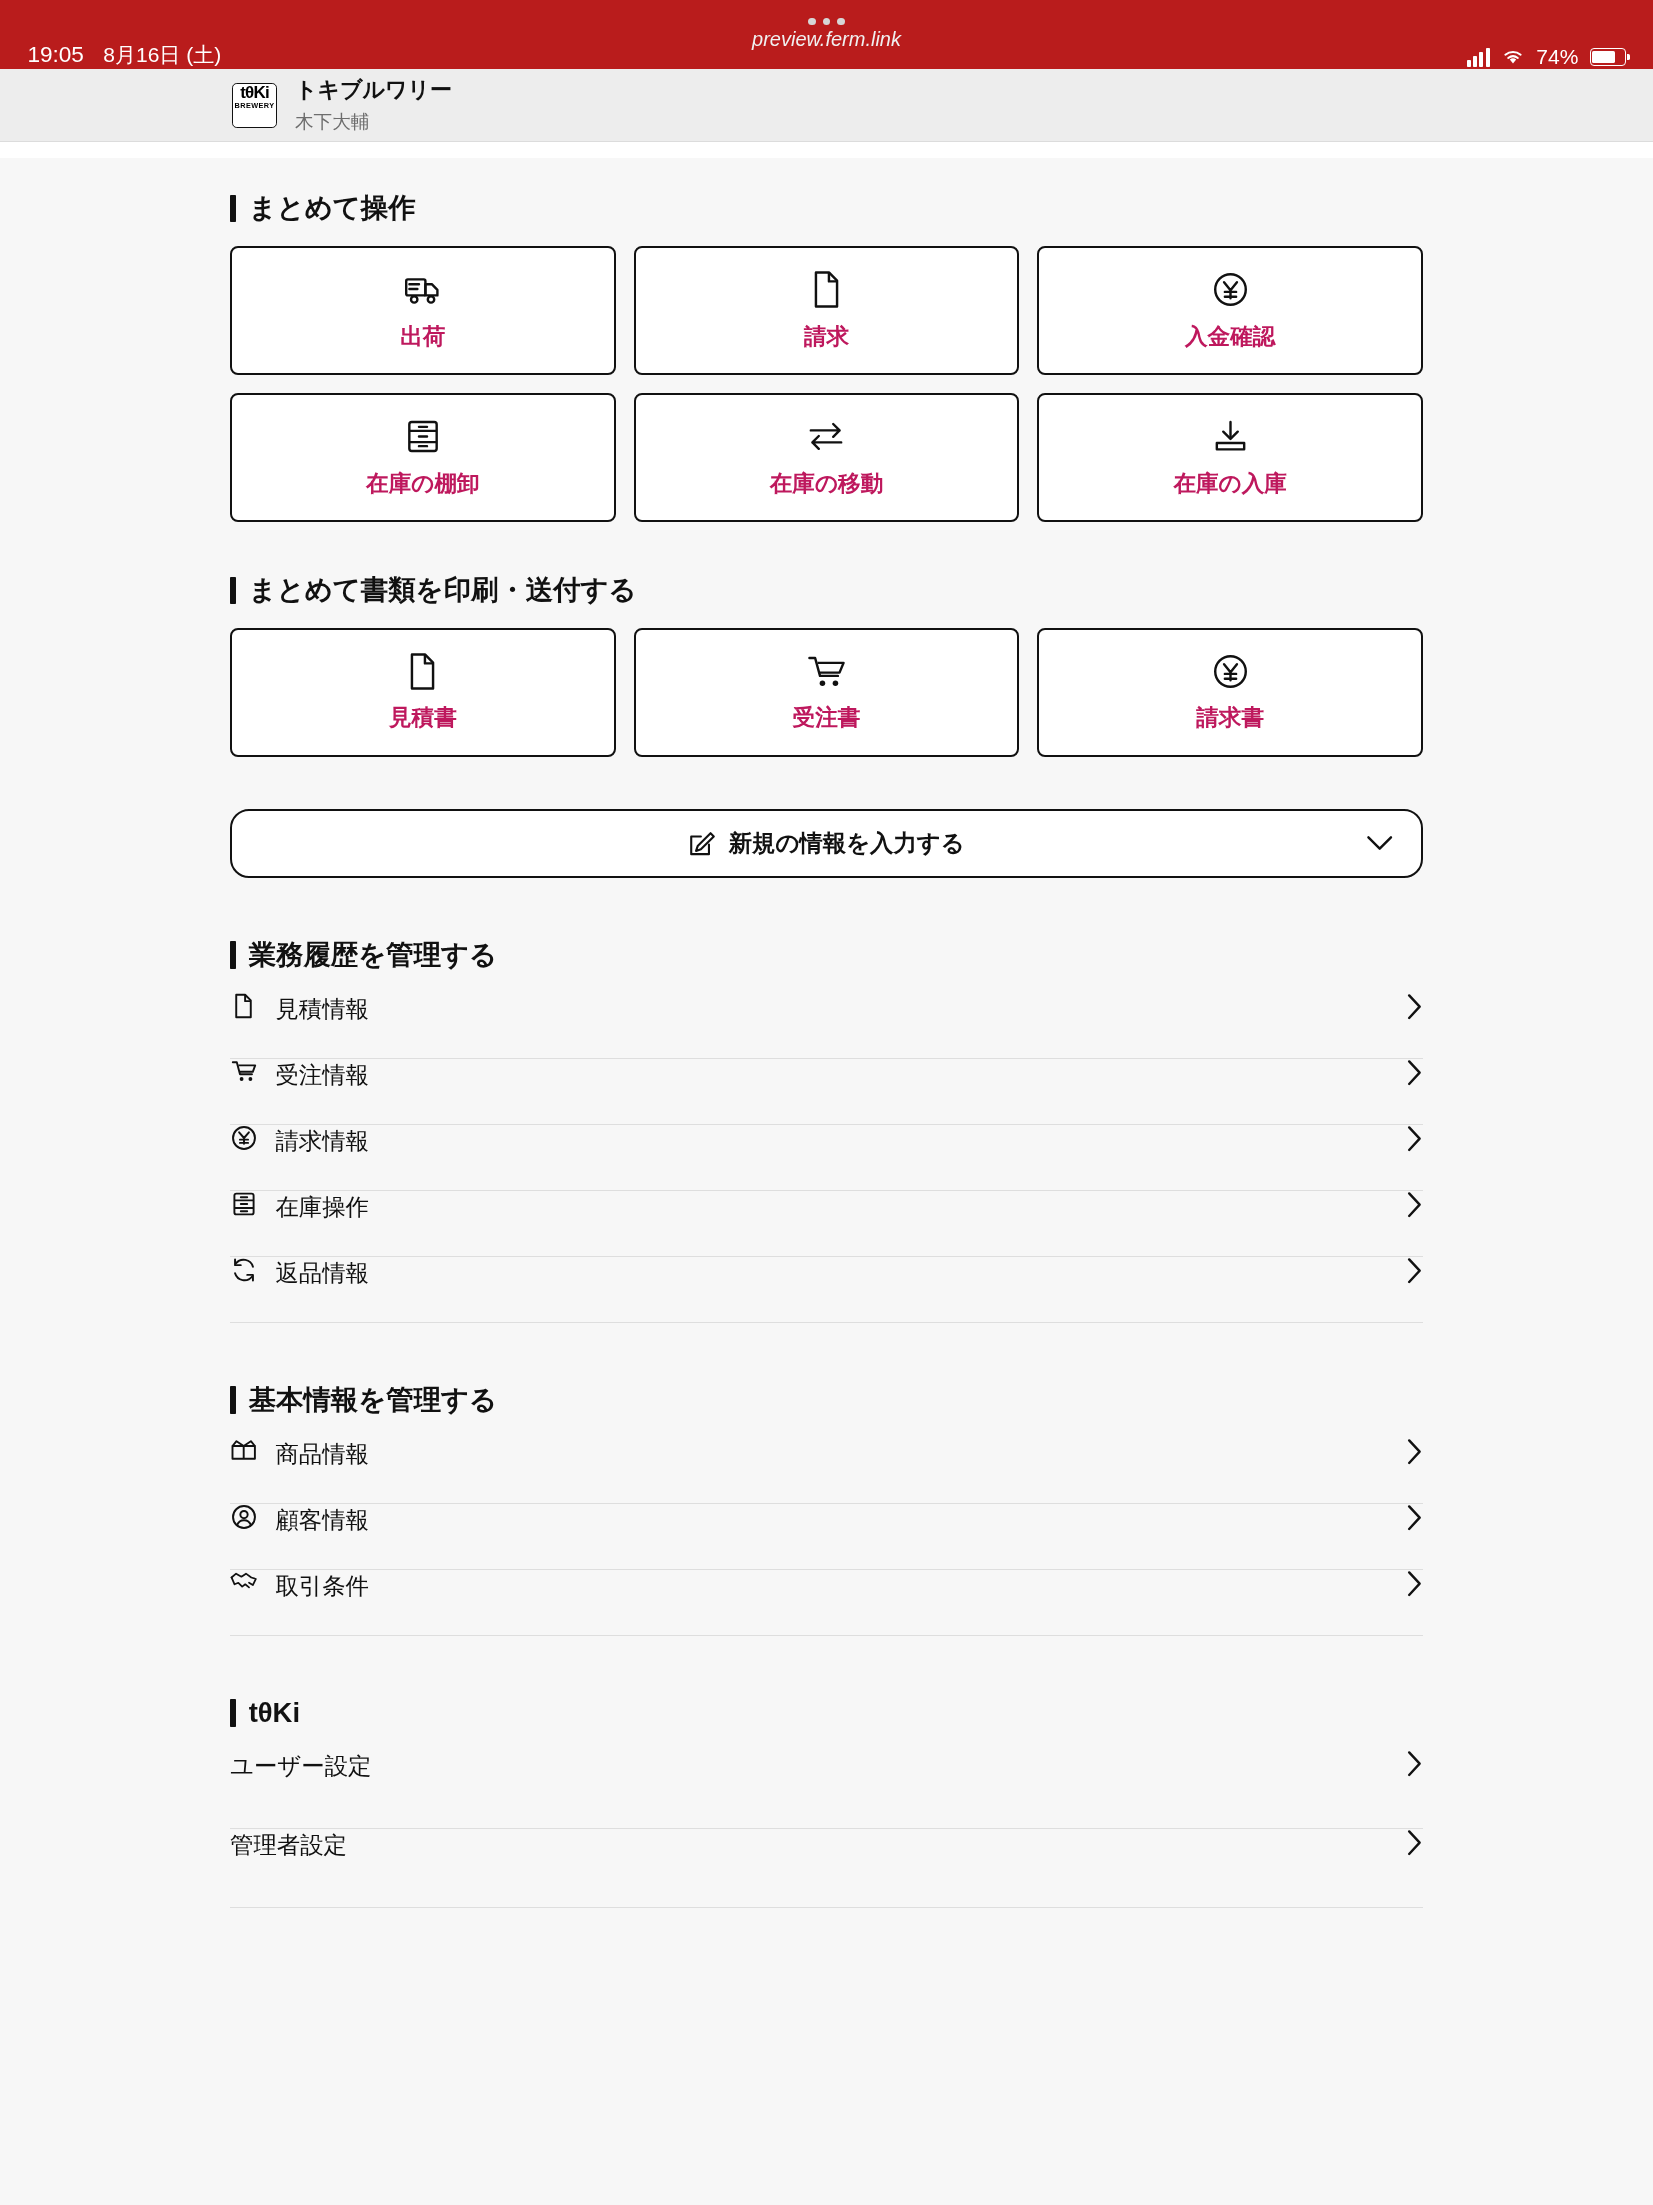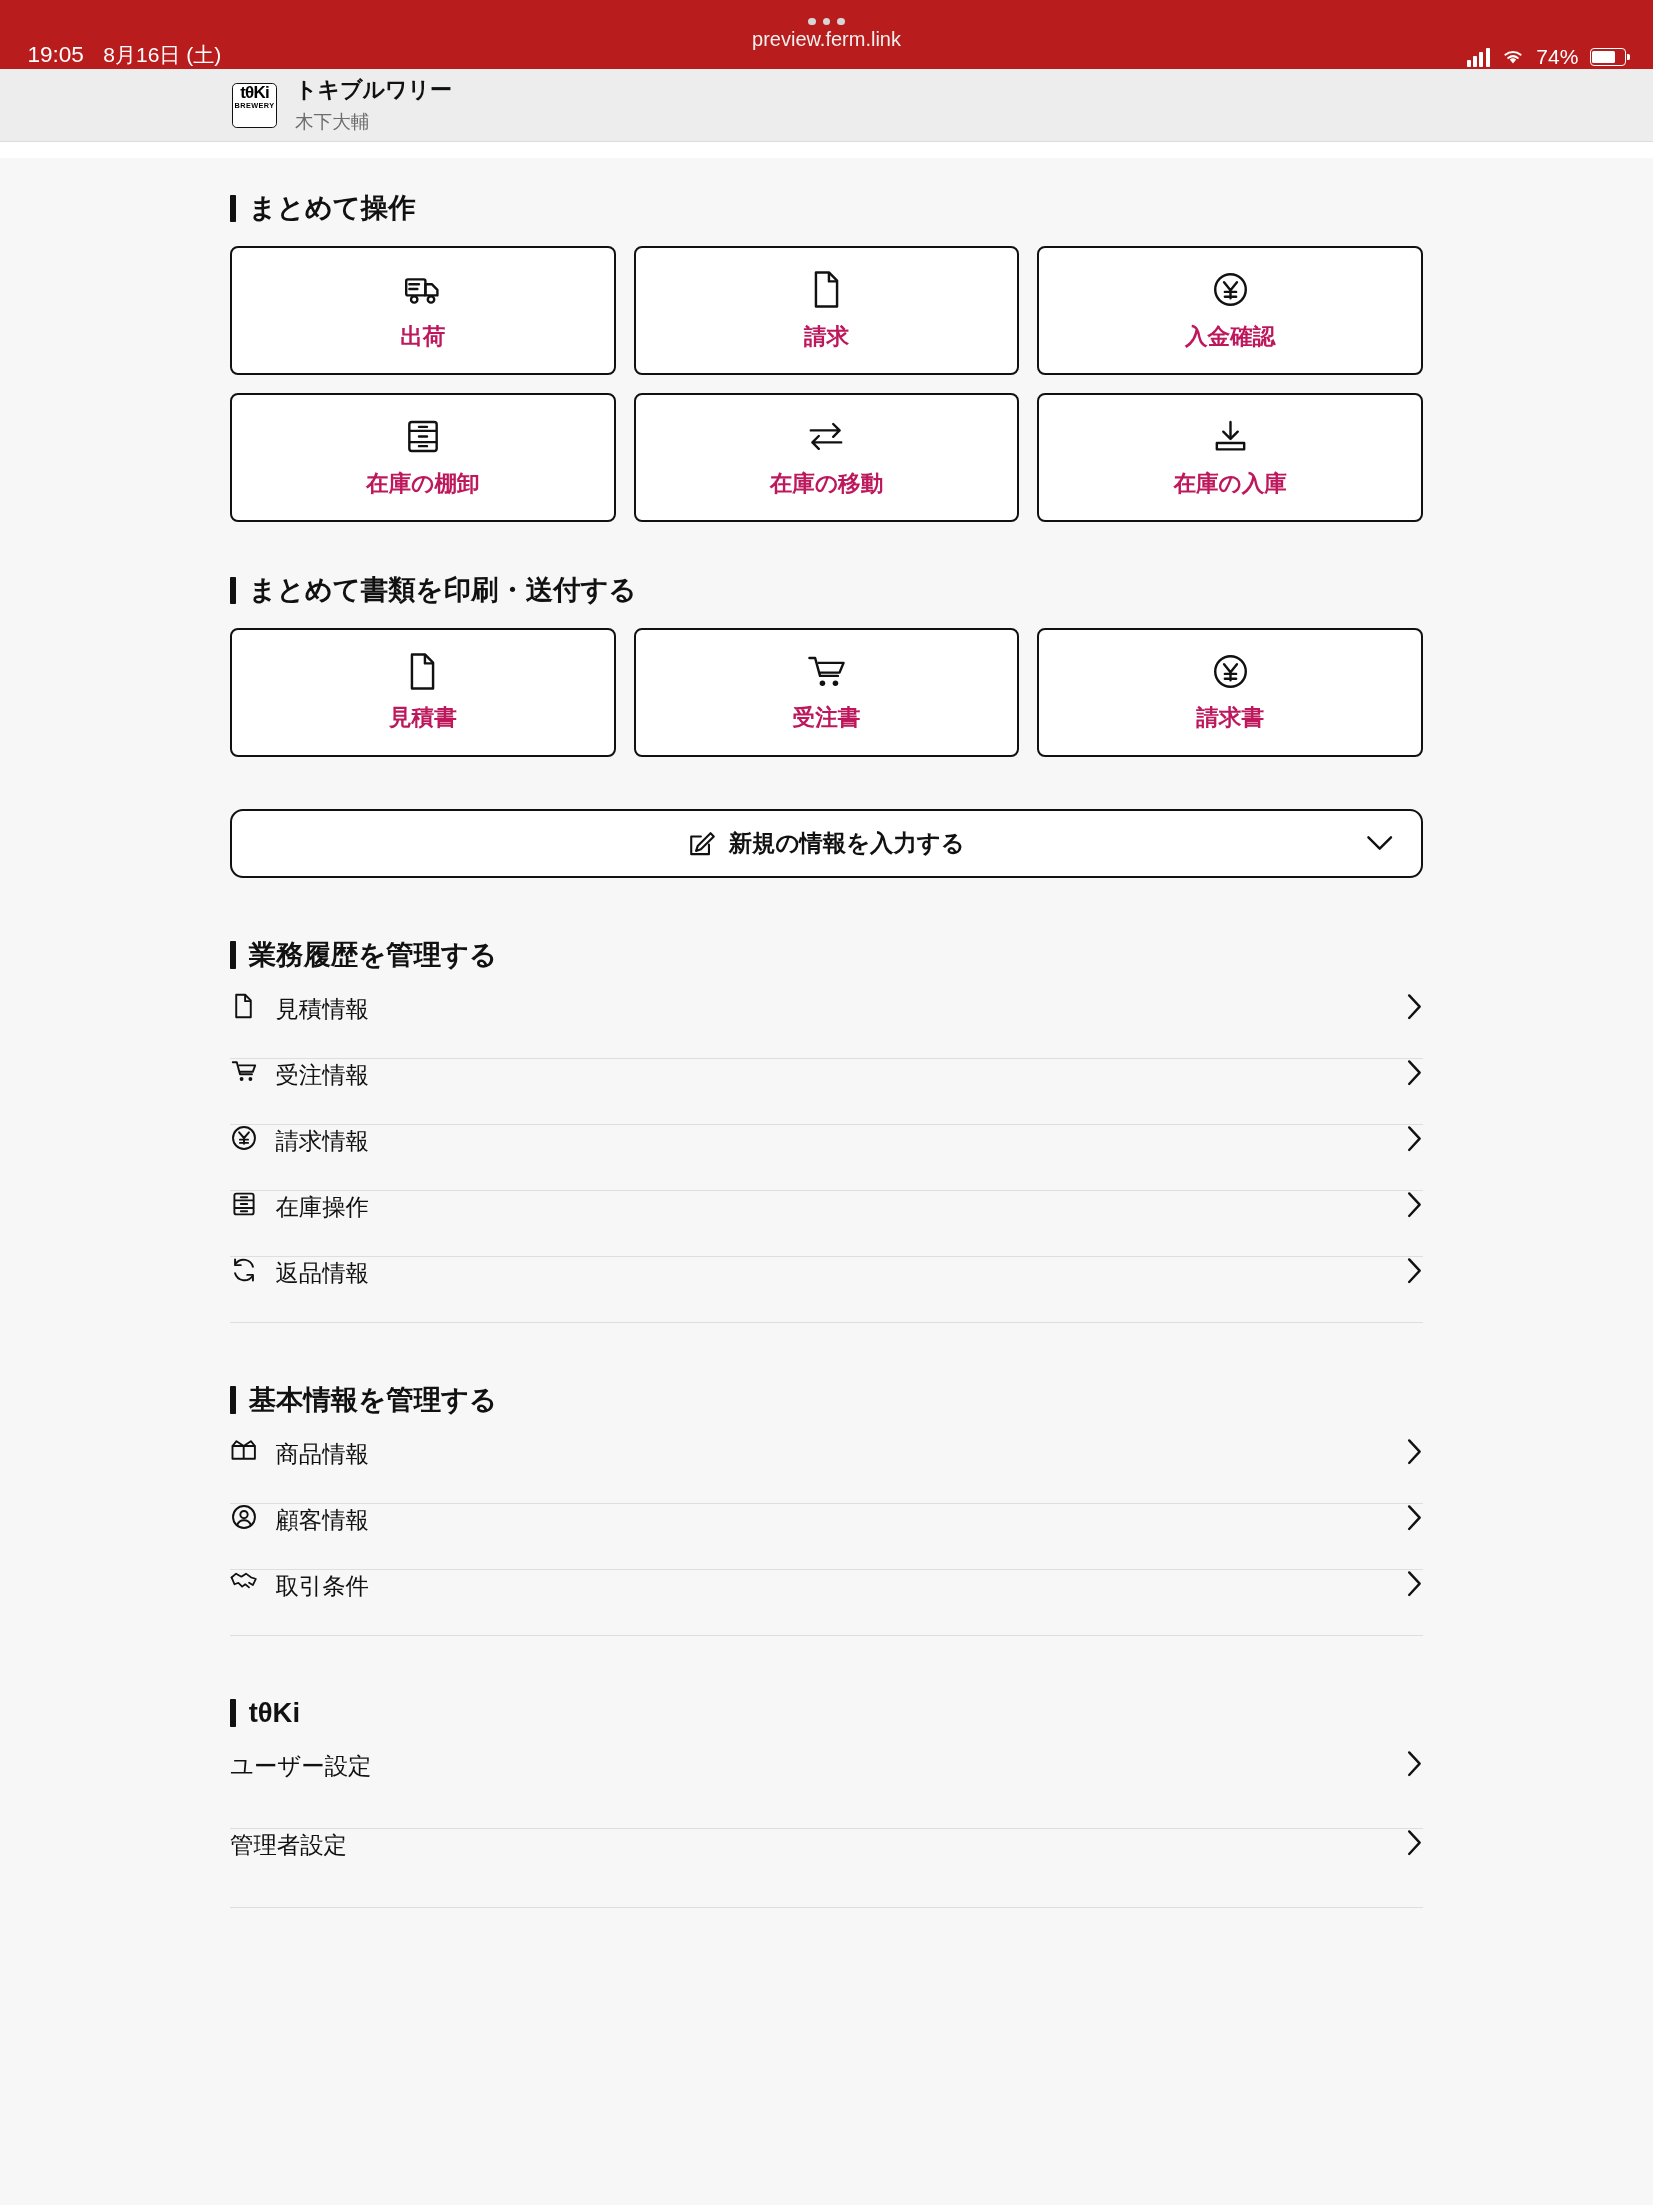--- a/index.html
+++ b/index.html
@@ -32,21 +32,21 @@
     top: 0; bottom: 0;
     display: flex;
     flex-direction: column;
     align-items: center;
     justify-content: center;
     gap: 3.2px;
     pointer-events: none;
   }
   .sb-dots { display: flex; gap: 7.3px; }
   .sb-dots i { width: 7.3px; height: 7.3px; border-radius: 50%; background: #d6d6d6; display: block; }
-  .sb-url { font-size: 20px; color: #f0f0f0; }
+  .sb-url { font-size: 20px; color: #f0f0f0; font-style: italic; }
   .sb-right {
     margin-left: auto;
     display: flex;
     align-items: center;
     gap: 11.3px;
     z-index: 2;
   }
   .bars { display: flex; align-items: flex-end; gap: 2.4px; height: 19.4px; }
   .bars i { width: 4px; background: #ffffff; display: block; border-radius: 0.8px; }
   .bars i:nth-child(1) { height: 6.5px; }
@@ -147,21 +147,21 @@
   }
   .tile .ic { height: 40px; display: flex; align-items: center; justify-content: center; }
   .tile .lbl { font-size: 22.6px; font-weight: 700; color: #be185d; }
 
   .gap-lg { height: 52px; }
   .gap-xl { height: 61px; }
 
   .wide-btn {
     background: #ffffff;
     border: 2.4px solid #111;
-    border-radius: 13px;
+    border-radius: 19px;
     height: 69px;
     display: flex;
     align-items: center;
     justify-content: center;
     position: relative;
     cursor: pointer;
     gap: 13px;
   }
   .wide-btn .lbl { font-size: 23.4px; font-weight: 700; color: #111; }
   .wide-btn .chev {

